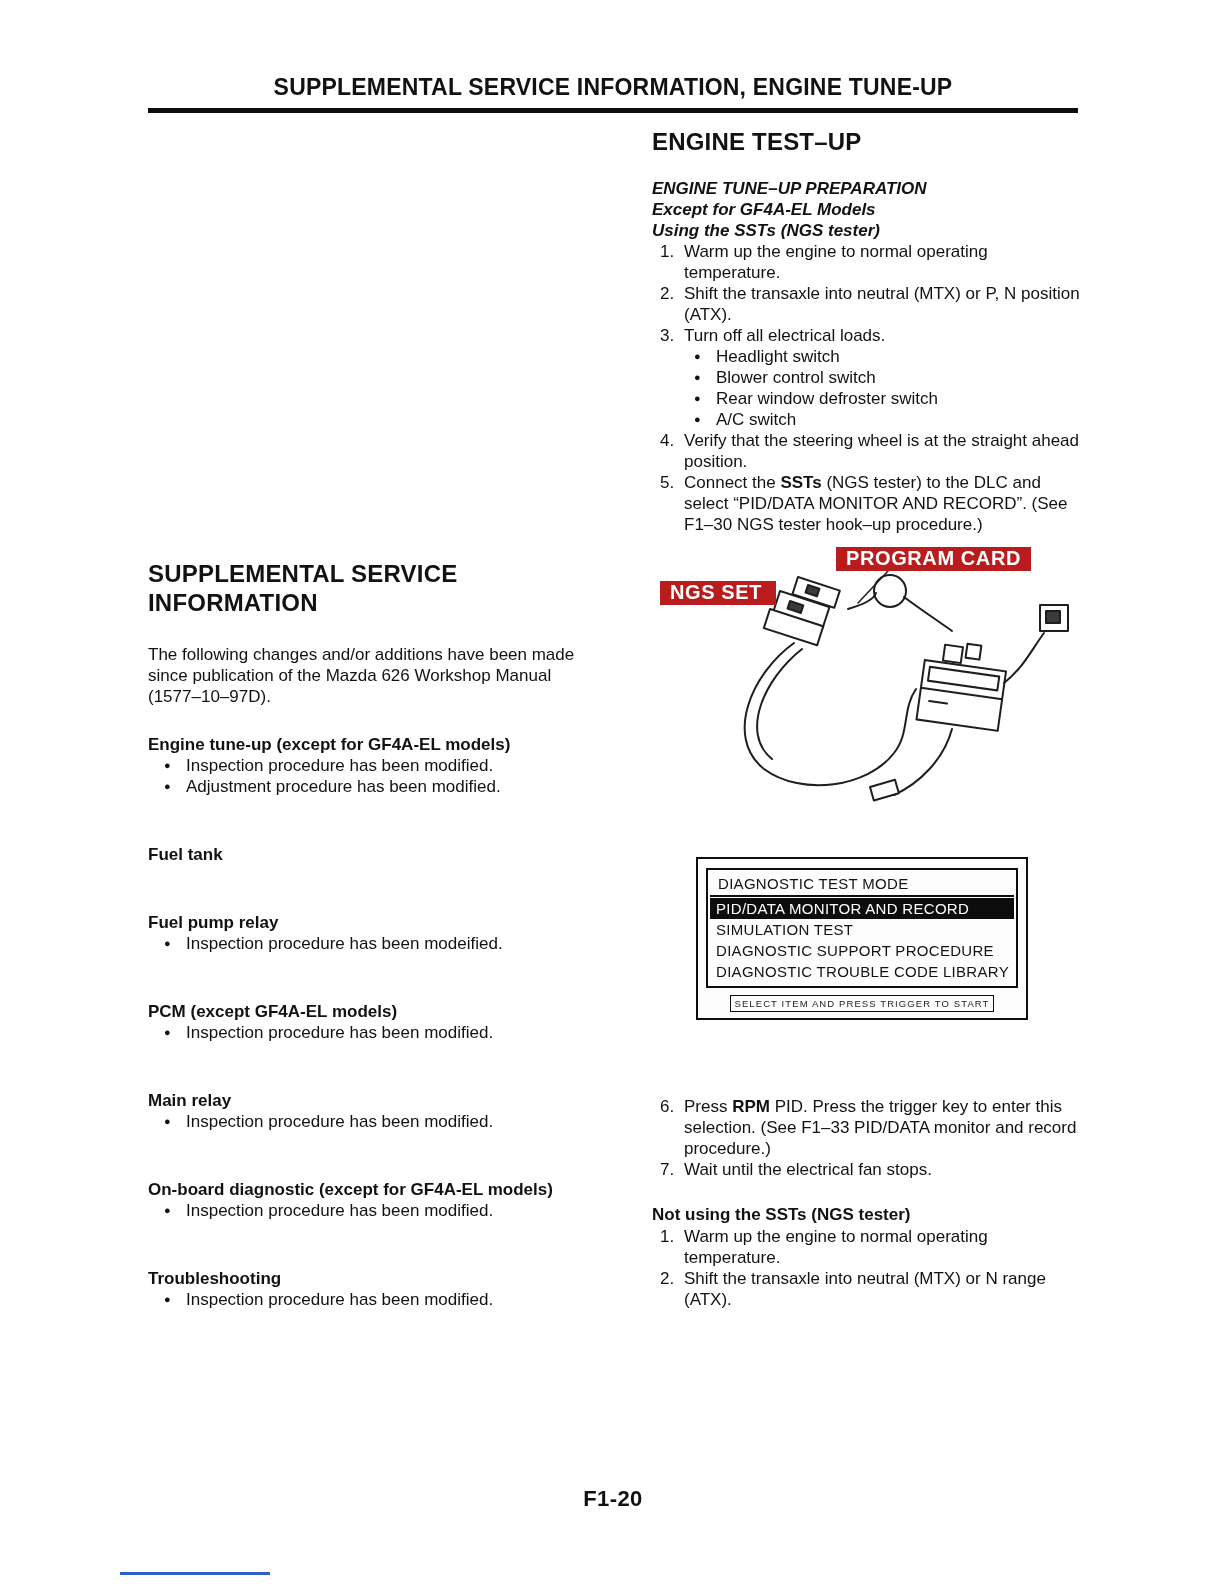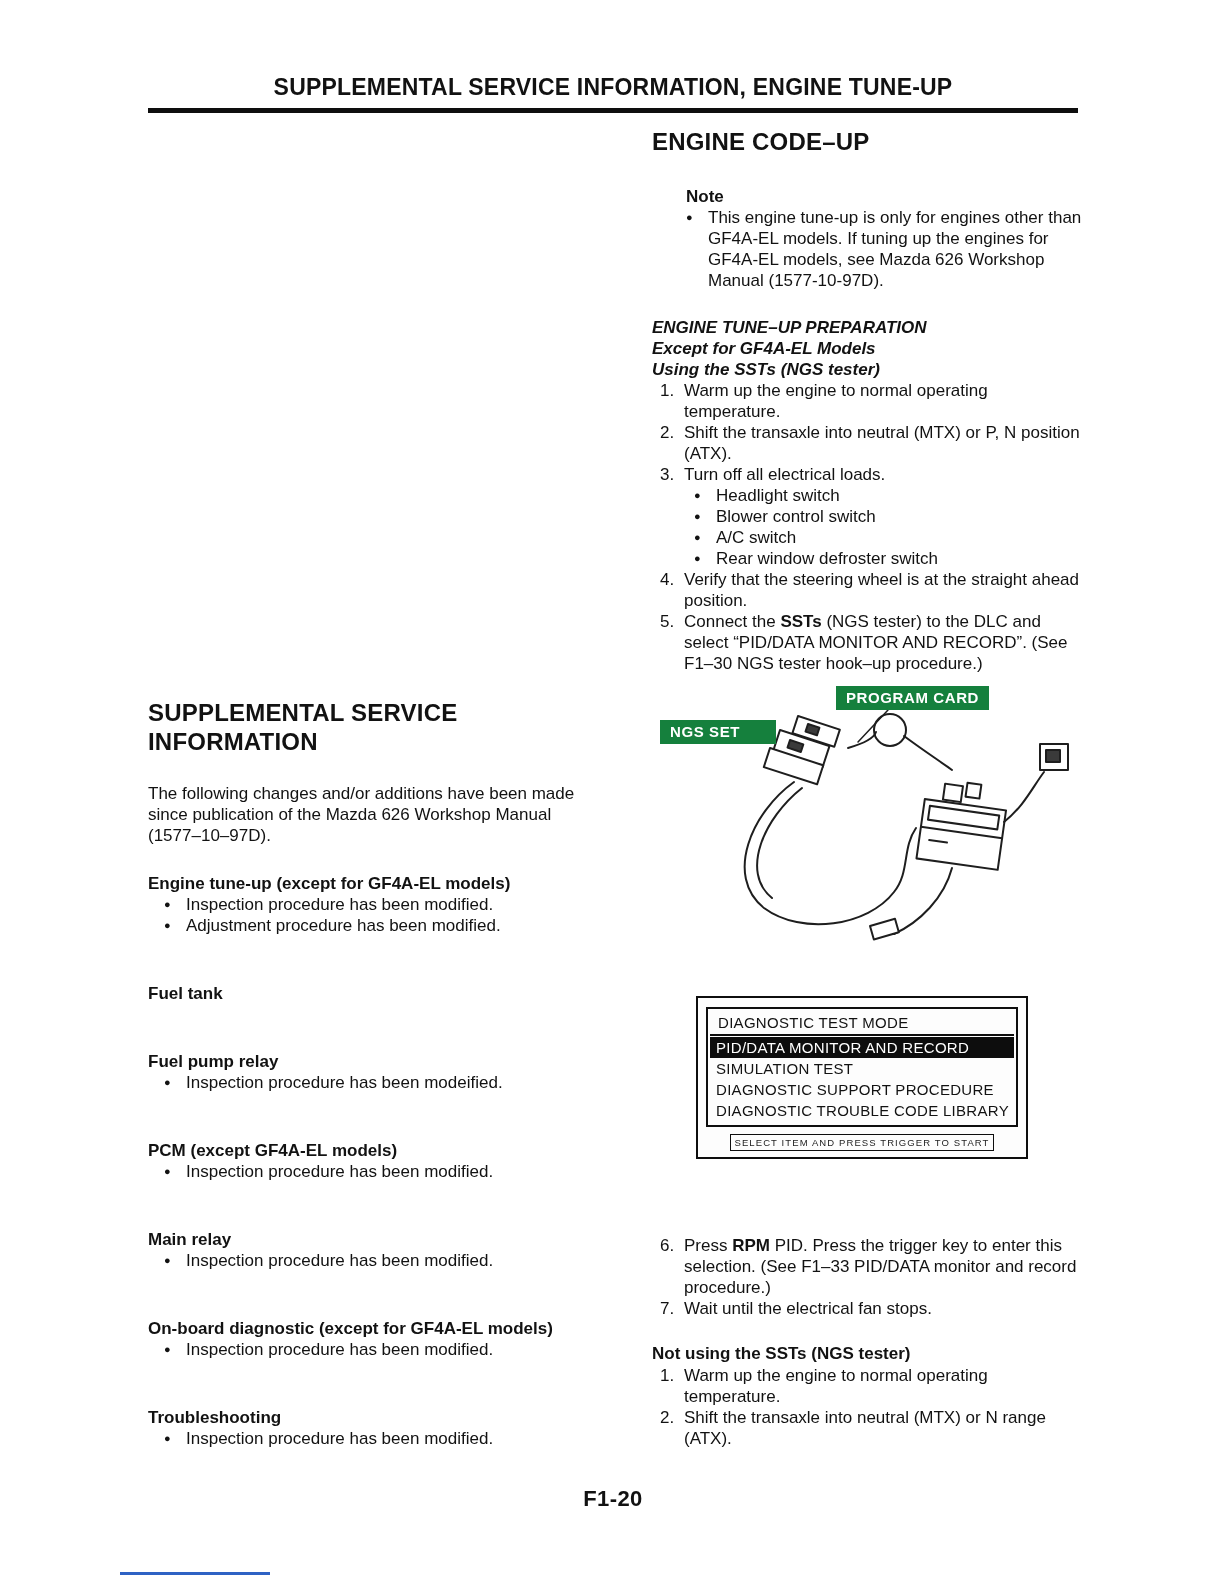--- a/index.html
+++ b/index.html
@@ -41,22 +41,22 @@
 
   .step { display:flex; padding-left:8px; }
   .step .num { flex:none; width:24px; }
   .step .stext { flex:1; }
   .b { font-weight:700; }
   .sub-bullets { padding-left:42px; }
   .sub-bullet { display:flex; }
 
   .figure { position:relative; height:276px; margin-top:12px; width:434px; }
   .fig-label {
-    position:absolute; background:#15803d; color:#ffffff; font-weight:700;
-    font-size:15px; line-height:17px; padding:3px 10px 4px; letter-spacing:0.6px;
+    position:absolute; background:#b91c1c; color:#ffffff; font-weight:700;
+    font-size:20px; line-height:17px; padding:3px 10px 4px; letter-spacing:0.6px;
     white-space:nowrap; z-index:2;
   }
   .lbl-program-card { left:184px; top:0; }
   .lbl-ngs-set { left:8px; top:34px; min-width:116px; }
   .fig-art { position:absolute; left:0; top:0; z-index:1; }
 
   .screen-outer { margin-top:34px; margin-left:44px; width:332px; border:2px solid #0e0e0e; padding:9px 8px 6px; background:#fdfdfd; }
   .screen-inner { border:2px solid #0e0e0e; padding:3px 0 4px; }
   .screen-item { font-size:15px; line-height:17px; padding:2px 8px 2px; letter-spacing:0.3px; white-space:nowrap; }
   .screen-item.underlined { border-bottom:2px solid #0e0e0e; padding-bottom:3px; margin:0 2px 1px; }
@@ -122,29 +122,22 @@
       </div>
 
       <div class="sec-heading">Troubleshooting</div>
       <div class="bullet-line">
         <span class="bdot"></span>
         <span>Inspection procedure has been modified.</span>
       </div>
     </div>
 
     <div class="col-right">
-      <div class="right-title">ENGINE CODE–UP</div>
-
-      <div class="note-block">
-        <div class="note-heading">Note</div>
-        <div class="note-bullet">
-          <span class="bdot"></span>
-          <span>This engine tune-up is only for engines other than GF4A-EL models. If tuning up the engines for GF4A-EL models, see Mazda 626 Workshop Manual (1577-10-97D).</span>
-        </div>
-      </div>
+      <div class="right-title">ENGINE TEST–UP</div>
+
 
       <div class="prep-block">
         <div class="prep-h">ENGINE TUNE–UP PREPARATION</div>
         <div class="prep-h">Except for GF4A-EL Models</div>
         <div class="prep-h">Using the SSTs (NGS tester)</div>
       </div>
 
       <div class="step">
         <span class="num">1.</span>
         <div class="stext">Warm up the engine to normal operating temperature.</div>
@@ -161,25 +154,25 @@
         <div class="sub-bullet">
           <span class="bdot"></span>
           <span>Headlight switch</span>
         </div>
         <div class="sub-bullet">
           <span class="bdot"></span>
           <span>Blower control switch</span>
         </div>
         <div class="sub-bullet">
           <span class="bdot"></span>
+          <span>Rear window defroster switch</span>
+        </div>
+        <div class="sub-bullet">
+          <span class="bdot"></span>
           <span>A/C switch</span>
-        </div>
-        <div class="sub-bullet">
-          <span class="bdot"></span>
-          <span>Rear window defroster switch</span>
         </div>
       </div>
       <div class="step">
         <span class="num">4.</span>
         <div class="stext">Verify that the steering wheel is at the straight ahead position.</div>
       </div>
       <div class="step">
         <span class="num">5.</span>
         <div class="stext"><span>Connect the </span><span class="b">SSTs</span><span> (NGS tester) to the DLC and select “PID/DATA MONITOR AND RECORD”. (See F1–30 NGS tester hook–up procedure.)</span></div>
       </div>

